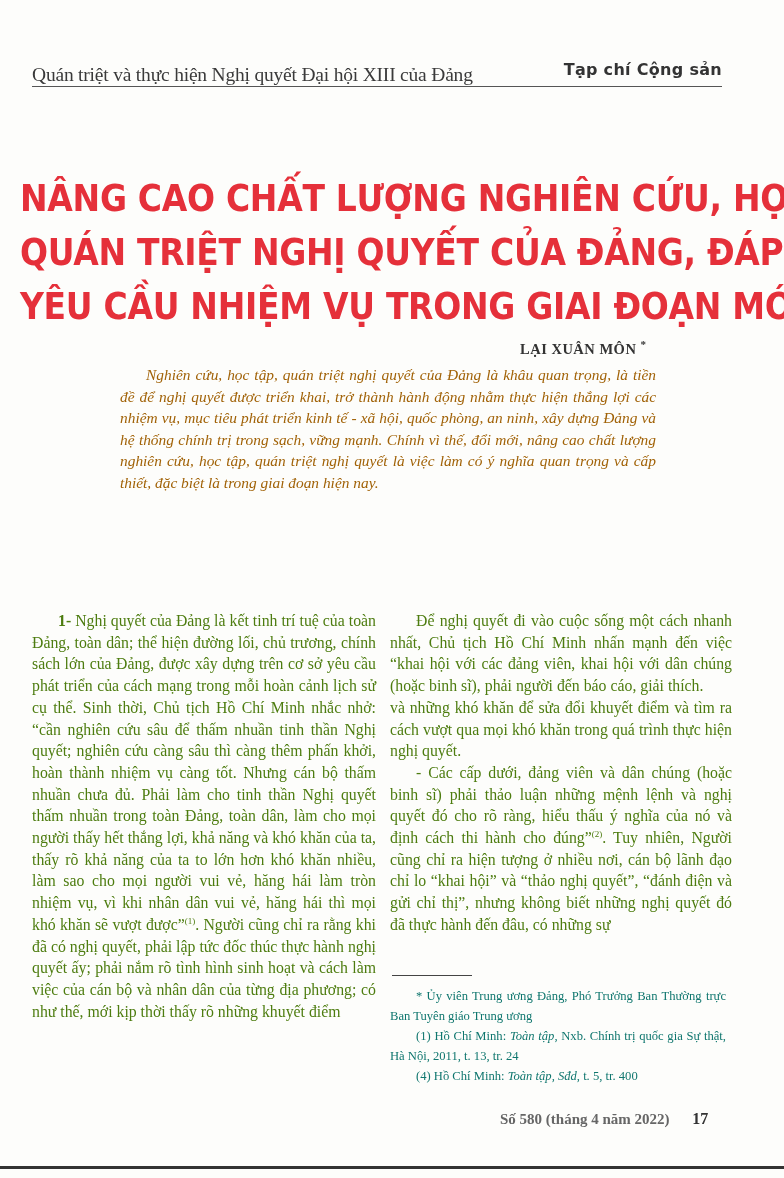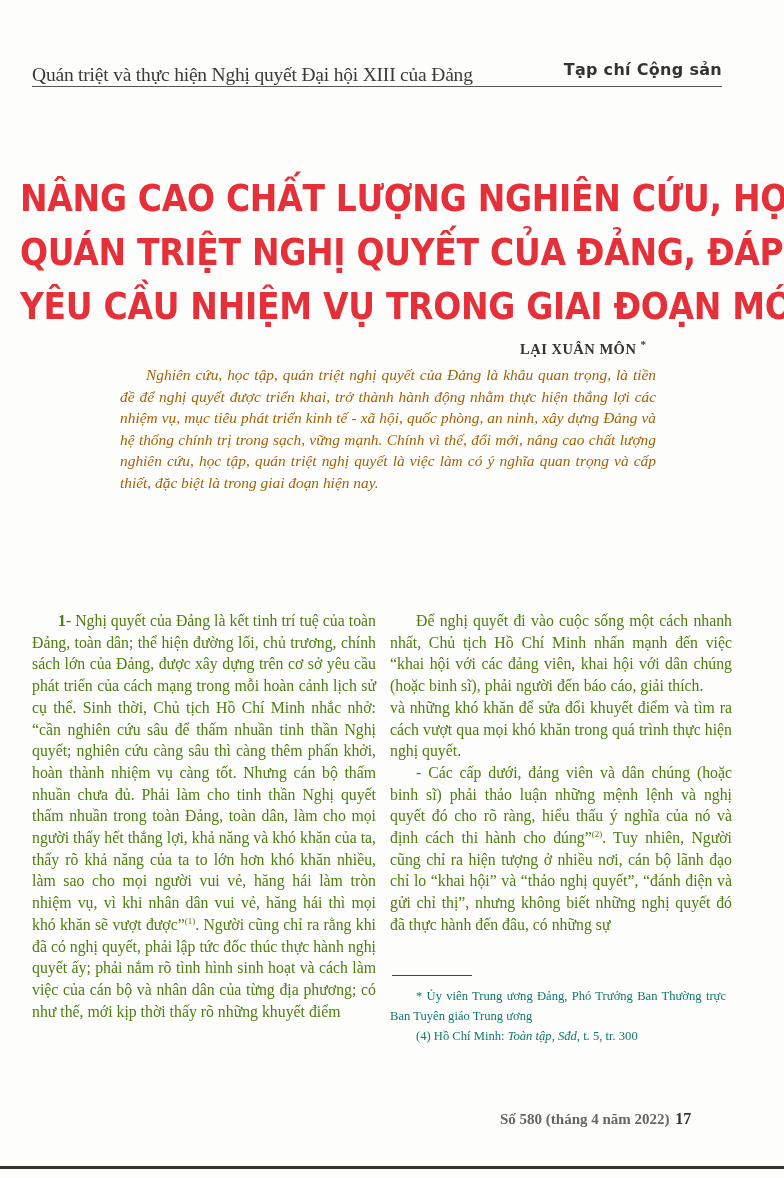--- a/index.html
+++ b/index.html
@@ -59,21 +59,21 @@
   }
   .footnotes {
     position: absolute; left: 390px; top: 986px; width: 336px;
     font-size: 12.6px; line-height: 20px; color: #0f766e; text-align: justify;
   }
   .footnotes p { margin: 0; text-indent: 26px; }
   .footer {
     position: absolute; left: 500px; top: 1110px;
     font-weight: bold; font-size: 15px; color: #666;
   }
-  .footer .pg { color: #333; font-size: 16px; margin-left: 2px; }
+  .footer .pg { color: #333; font-size: 16px; margin-left: 19px; }
   .bottom-rule {
     position: absolute; left: 0; top: 1166px; width: 784px; height: 3px; background: #333;
   }
 </style>
 </head>
 <body>
 
 <div class="header">
   <span class="header-left">Quán triệt và thực hiện Nghị quyết Đại hội XIII của Đảng</span>
   <span class="header-right">Tạp chí Cộng sản</span>
@@ -99,21 +99,22 @@
 <div class="col col-right">
   <p>Để nghị quyết đi vào cuộc sống một cách nhanh nhất, Chủ tịch Hồ Chí Minh nhấn mạnh đến việc “khai hội với các đảng viên, khai hội với dân chúng (hoặc binh sĩ), phải người đến báo cáo, giải thích.</p>
   <p style="text-indent:0">và những khó khăn để sửa đổi khuyết điểm và tìm ra cách vượt qua mọi khó khăn trong quá trình thực hiện nghị quyết.</p>
   <p><span>- Các cấp dưới, đảng viên và dân chúng (hoặc binh sĩ) phải thảo luận những mệnh lệnh và nghị quyết đó cho rõ ràng, hiểu thấu ý nghĩa của nó và định cách thi hành cho đúng”</span><sup class="fn">(2)</sup><span>. Tuy nhiên, Người cũng chỉ ra hiện tượng ở nhiều nơi, cán bộ lãnh đạo chỉ lo “khai hội” và “thảo nghị quyết”, “đánh điện và gửi chỉ thị”, nhưng không biết những nghị quyết đó đã thực hành đến đâu, có những sự</span></p>
 </div>
 
 <div class="fn-rule"></div>
 
 <div class="footnotes">
   <p>* Ủy viên Trung ương Đảng, Phó Trưởng Ban Thường trực Ban Tuyên giáo Trung ương</p>
-  <p><span>(4) Hồ Chí Minh: </span><i>Toàn tập, Sđd</i><span>, t. 5, tr. 300</span></p>
+  <p><span>(1) Hồ Chí Minh: </span><i>Toàn tập</i><span>, Nxb. Chính trị quốc gia Sự thật, Hà Nội, 2011, t. 13, tr. 24</span></p>
+  <p><span>(4) Hồ Chí Minh: </span><i>Toàn tập, Sđd</i><span>, t. 5, tr. 400</span></p>
 </div>
 
 <div class="footer">
   <span>Số 580 (tháng 4 năm 2022)</span>
   <span class="pg">17</span>
 </div>
 
 <div class="bottom-rule"></div>
 
 </body></html>

